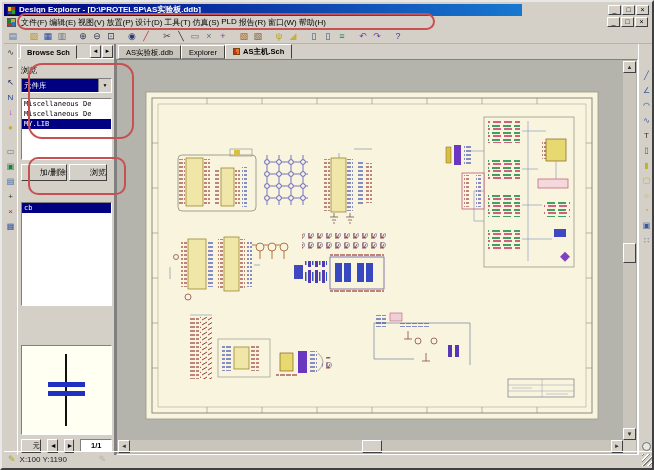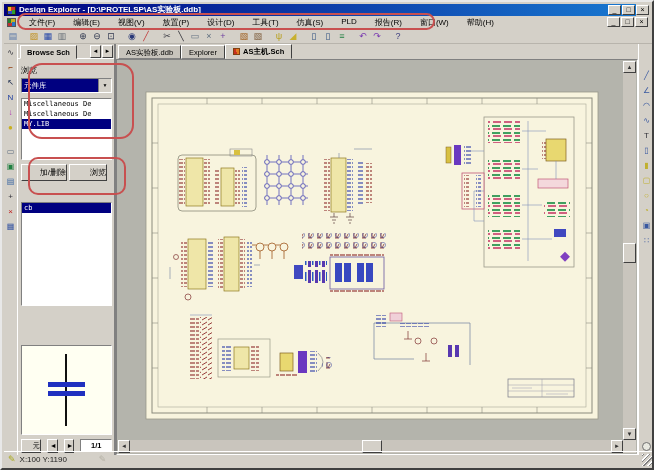--- a/index.html
+++ b/index.html
@@ -2,37 +2,37 @@
 <html><head>
 <meta charset="utf-8">
 <style>
   * { margin:0; padding:0; box-sizing:border-box; }
   html,body { width:654px; height:470px; background:#808080; }
   body { font-family:"Liberation Sans", sans-serif; }
   #app { position:relative; width:654px; height:470px; background:#d4d0c8;
          border:2px solid; border-color:#e8e8e8 #404040 #404040 #e8e8e8; overflow:hidden; }
 
   
-  #titlebar { position:absolute; left:2px; top:2px; width:632px; height:12px;
+  #titlebar { position:absolute; left:2px; top:2px; width:518px; height:12px;
     background:linear-gradient(90deg,#000080,#1878d0); color:#fff;
     font-size:8px; font-weight:bold; line-height:12px; padding-left:15px; white-space:nowrap; }
   .title-icon { position:absolute; left:3px; top:2px; width:9px; height:9px;
     background:conic-gradient(#d03030 0 25%, #30a030 0 50%, #3048c8 0 75%, #e8c020 0); border:1px solid #222; }
   .ctl-group { position:absolute; display:flex; gap:1px; }
   #title-controls { right:3px; top:3px; }
   #doc-controls  { right:4px; top:15px; }
   .ctl-btn { width:13px; height:10px; background:#d4d0c8; border:1px solid;
     border-color:#fff #404040 #404040 #fff; font-size:7px; line-height:8px; text-align:center; color:#000; }
 
   
   #menubar { position:absolute; left:2px; top:14px; width:648px; height:13px;
     display:flex; align-items:center; font-size:8px; color:#000; padding-left:3px; }
   .menu-icon { width:9px; height:9px; margin-right:4px;
     background:conic-gradient(#c8b020 0 25%, #2878c8 0 50%, #c03030 0 75%, #208030 0); border:1px solid #555; }
-  .menu-item { padding:0 9px; white-space:nowrap; }
+  .menu-item { padding:0 1px; white-space:nowrap; }
   #red-oval-menu { position:absolute; left:15px; top:11px; width:418px; height:17px;
     border:2px solid #c85050; border-radius:9px; z-index:60; pointer-events:none; }
 
   
   #toolbar-row { position:absolute; left:2px; top:27px; width:648px; height:15px;
     display:flex; align-items:center; padding-left:2px; border-bottom:1px solid #b8b4ac; }
   .tb-icon { width:14px; height:13px; font-size:9px; line-height:13px; text-align:center; }
   .tb-sep { width:7px; height:13px; }
 
   

